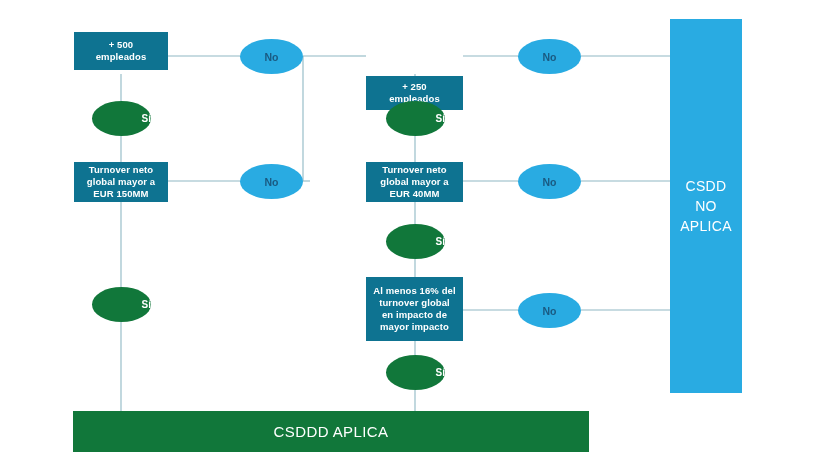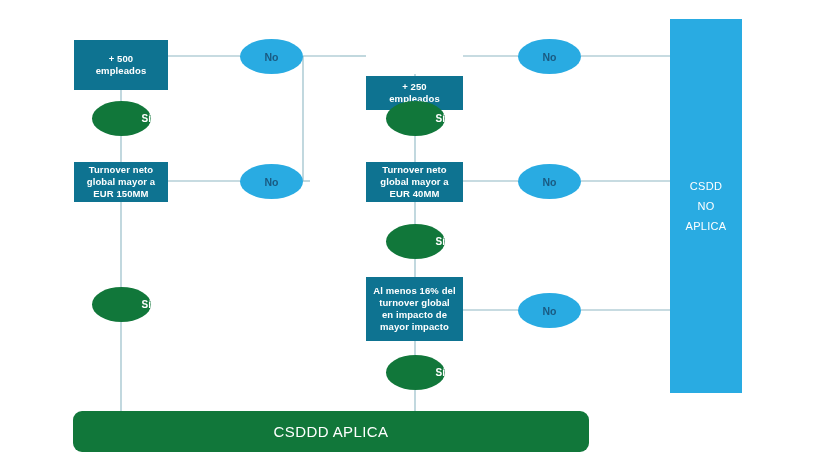--- a/index.html
+++ b/index.html
@@ -54,21 +54,21 @@
   }
   .ellipse-no {
     background: #29ABE2;
     border-radius: 50%;
     font-weight: bold;
     font-size: 10.5px;
     color: #1a5a82;
   }
   .panel-no-aplica {
     background: #29ABE2;
-    font-size: 11px;
+    font-size: 14px;
     line-height: 20px;
     font-weight: normal;
     color: #ffffff;
     letter-spacing: 0.3px;
   }
   .bar-aplica {
     background: #11773A;
     font-size: 15px;
     letter-spacing: 0.4px;
     color: #ffffff;
@@ -121,21 +121,21 @@
 
       <line x1="463" y1="310" x2="518" y2="310"></line>
       <line x1="581" y1="310" x2="670" y2="310"></line>
 
       <line x1="415" y1="341" x2="415" y2="355"></line>
 
       <line x1="415" y1="390" x2="415" y2="411"></line>
     </g>
   </svg>
 
-  <div class="node decision-box" style="left:74px; top:40px; width:94px; height:50px;">
+  <div class="node decision-box" style="left:74px; top:32px; width:94px; height:38px;">
     <div class="lines">
       <span>+ 500</span>
       <span>empleados</span>
     </div>
   </div>
 
   <div class="node ellipse-yes" style="left:92px; top:101px; width:59px; height:35px;">
     <span>Sí</span>
   </div>
 
@@ -208,17 +208,17 @@
   </div>
 
   <div class="node panel-no-aplica" style="left:670px; top:19px; width:72px; height:374px;">
     <div class="lines">
       <span>CSDD</span>
       <span>NO</span>
       <span>APLICA</span>
     </div>
   </div>
 
-  <div class="node bar-aplica" style="left:73px; top:411px; width:516px; height:41px;border-radius:9px;">
+  <div class="node bar-aplica" style="left:73px; top:411px; width:516px; height:41px;">
     <span>CSDDD APLICA</span>
   </div>
 
 </div>
 
 </body></html>

